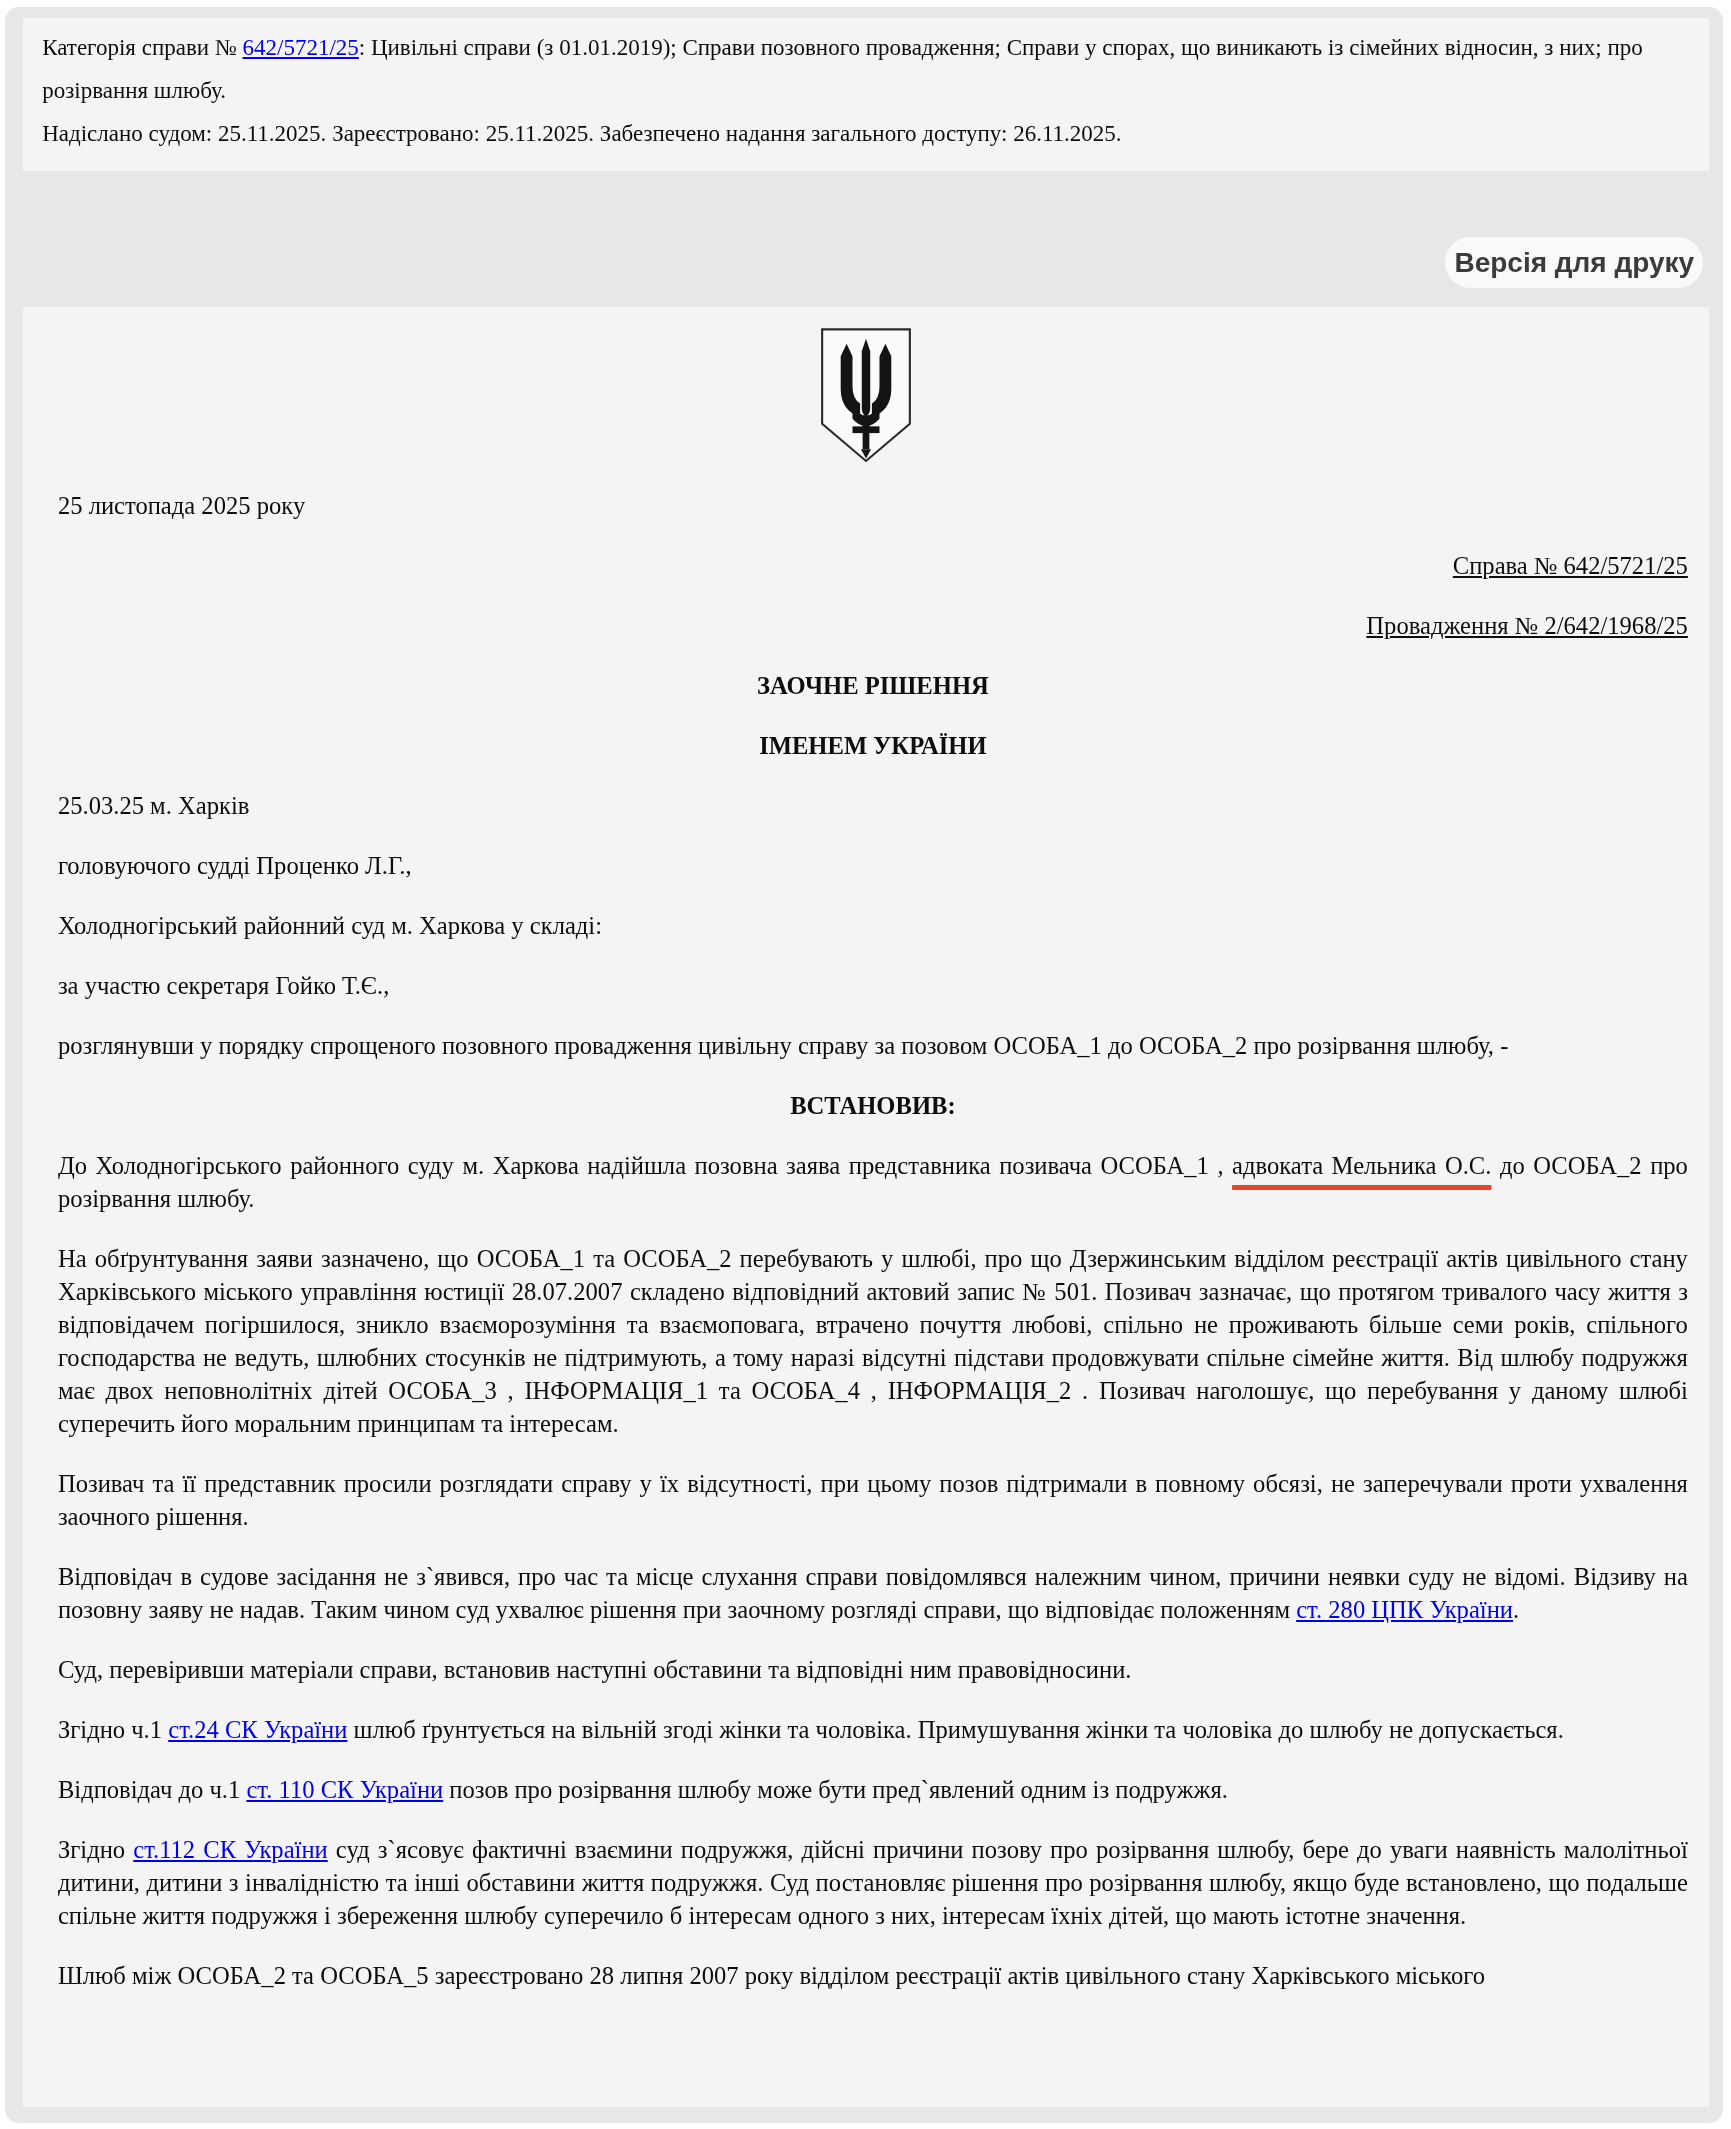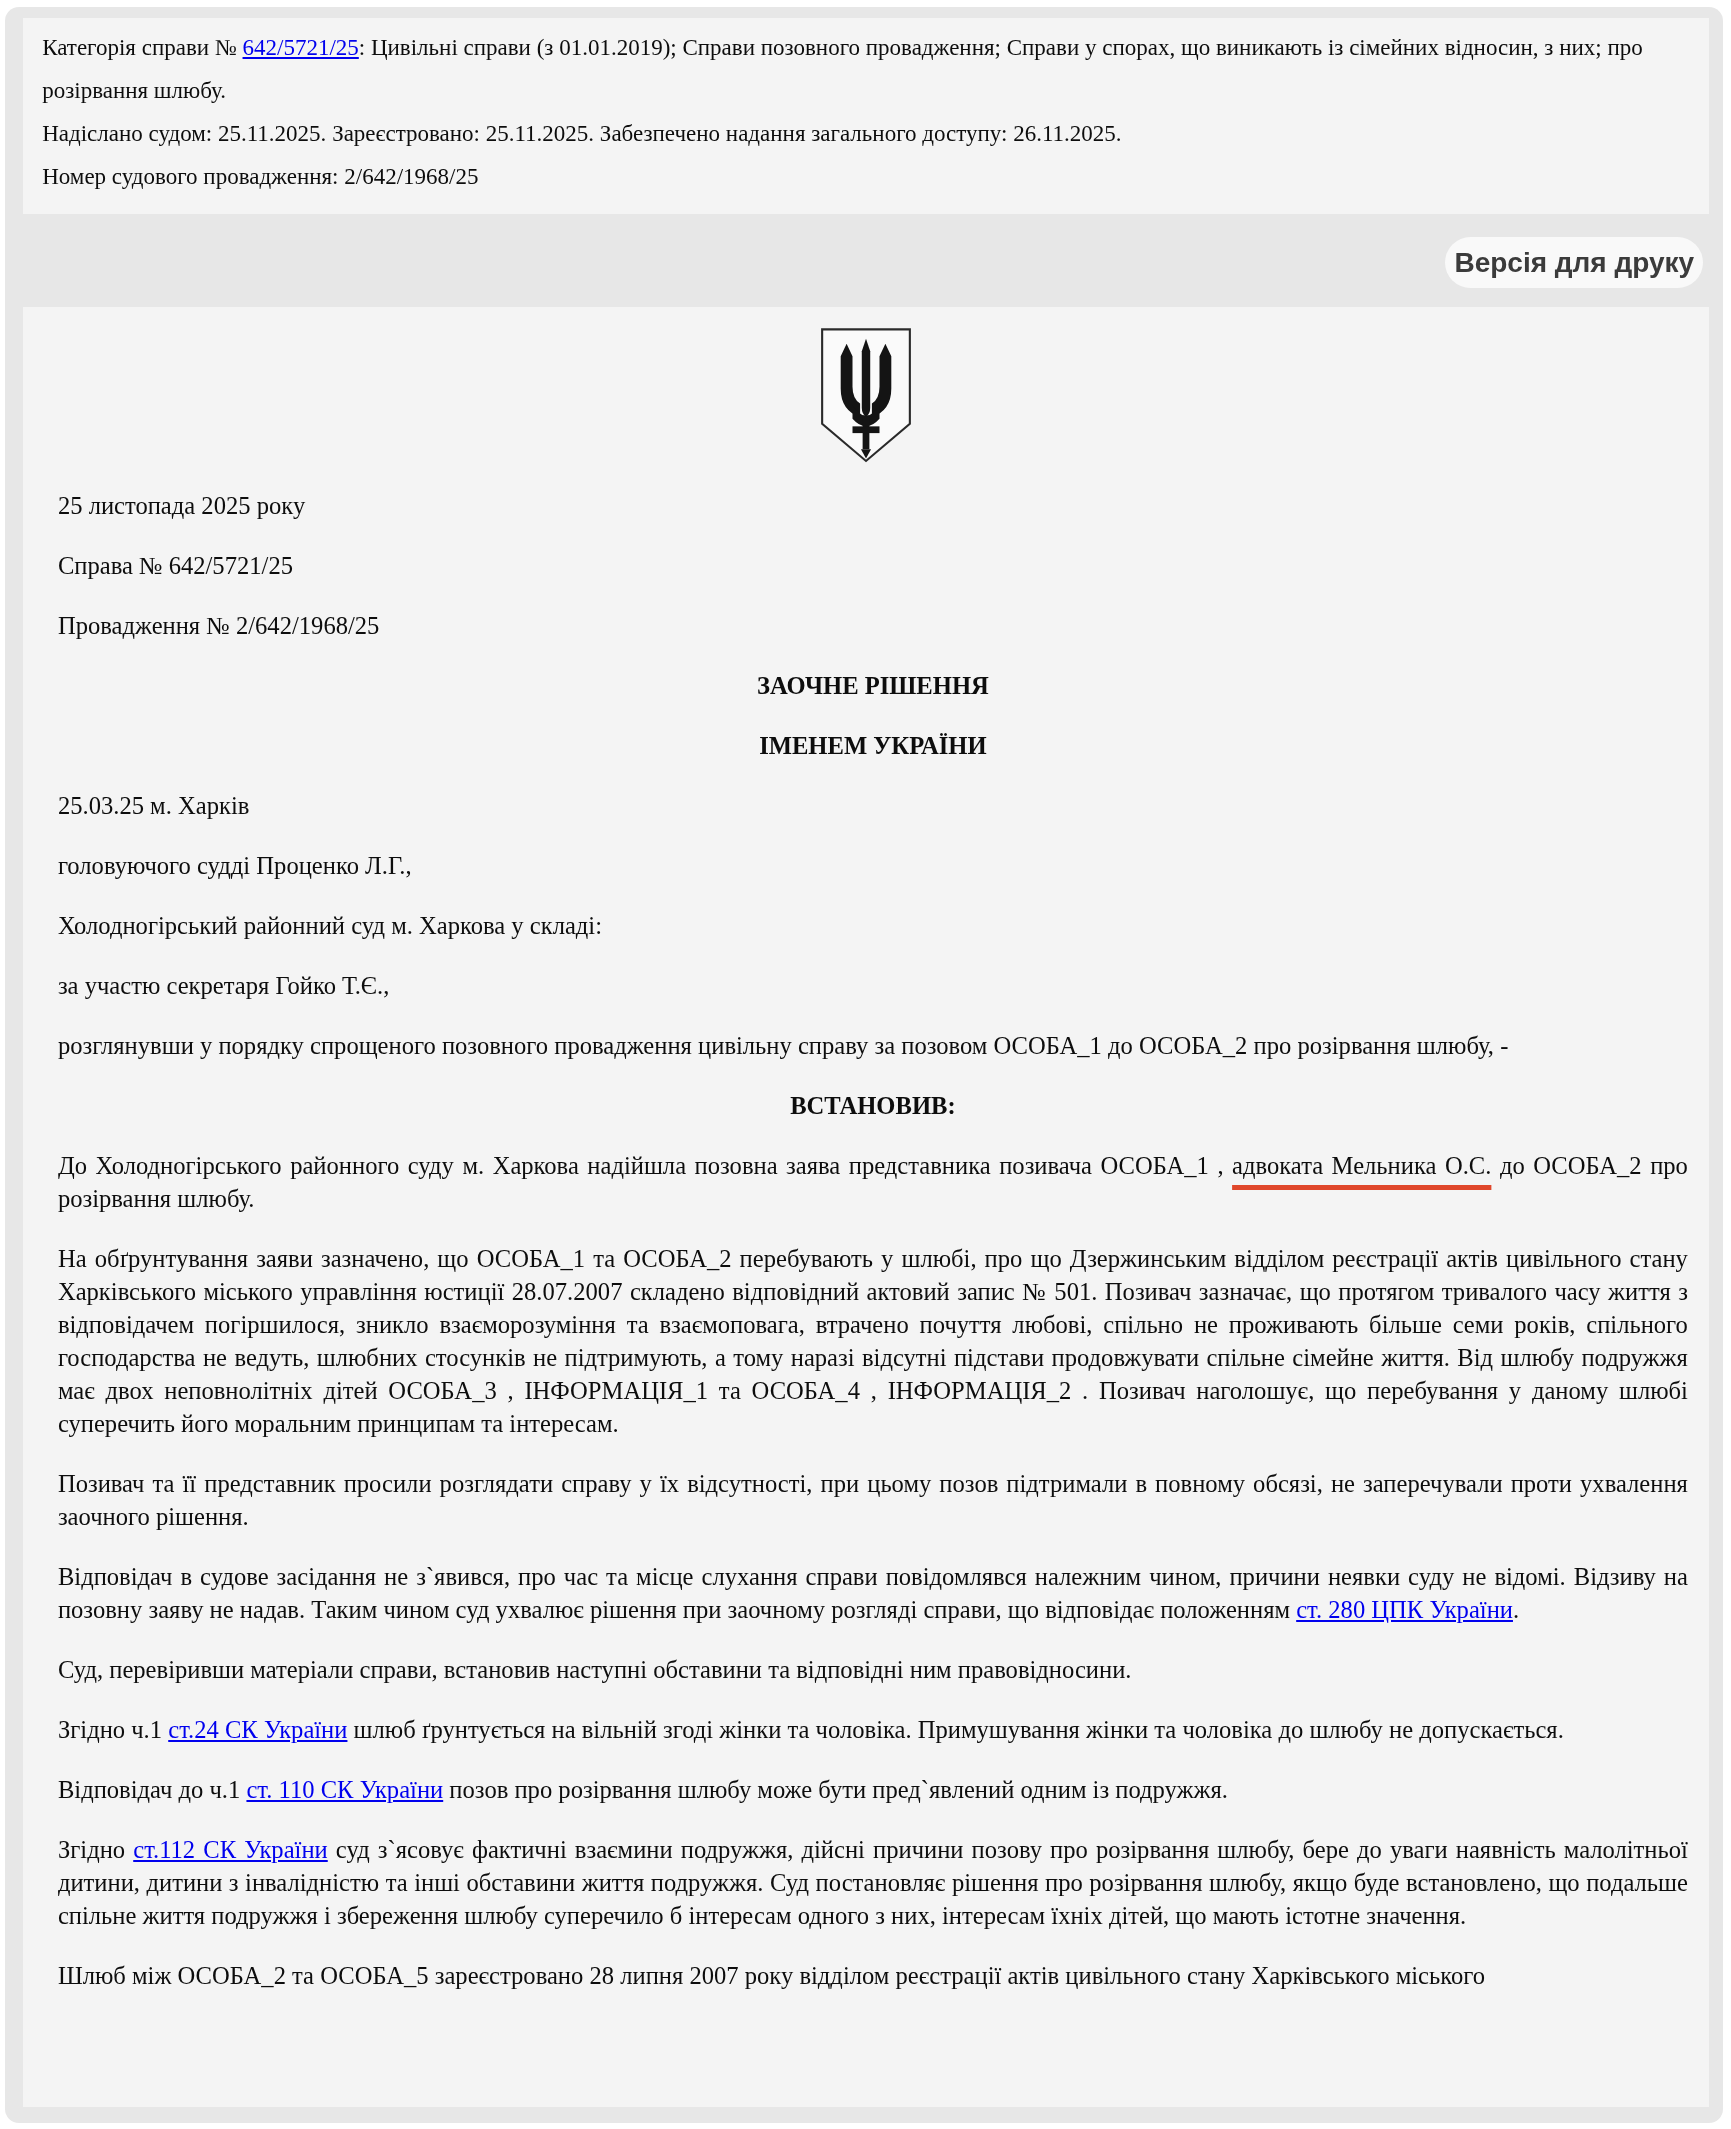--- a/index.html
+++ b/index.html
@@ -48,31 +48,30 @@
     position:absolute;left:17.6px;top:300px;width:1686px;height:1800px;
     box-sizing:border-box;background:var(--panel-bg);
     padding:19.3px 21px 0 21px;overflow:hidden;
   }
   .emblem{display:block;margin:0 auto 23px auto;}
   .doc-box p{
     margin:0 0 27px 14px;font-size:24.6px;line-height:33px;
     text-align:justify;color:var(--text);
   }
   p.center{text-align:center;font-weight:bold;}
-  p.right{text-align:left;}
+  p.right{text-align:right;text-decoration:underline;}
 </style>
 </head>
 <body>
 
 <div class="card">
 
   <div class="header-box">
     <div class="hline"><span class="seg-plain">Категорія справи № </span><a href="#" class="seg-link seg-bold">642/5721/25</a><span class="seg-bold">: Цивільні справи (з 01.01.2019); Справи позовного провадження; Справи у спорах, що виникають із сімейних відносин, з них; про розірвання шлюбу.</span></div>
     <div class="hline"><span class="seg-plain">Надіслано судом: </span><span class="seg-bold">25.11.2025.</span><span class="seg-plain"> Зареєстровано: </span><span class="seg-bold">25.11.2025.</span><span class="seg-plain"> Забезпечено надання загального доступу: </span><span class="seg-bold">26.11.2025.</span></div>
-    <div class="hline"><span class="seg-plain">Номер судового провадження: </span><span class="seg-bold">2/642/1968/25</span></div>
   </div>
 
   <button class="print-btn">Версія для друку</button>
 
   <div class="doc-box">
 
     <svg class="emblem" width="102" height="140" viewBox="0 0 120 166" aria-hidden="true">
       <path d="M8 4 H112 V116 L60 160 L8 116 Z" fill="#fafafa" stroke="#2a2a2a" stroke-width="2.5"></path>
       <g fill="#141414">
         <path d="M55 30 L60 15 L65 30 L65 97 Q65 104 60 108 Q55 104 55 97 Z"></path>

